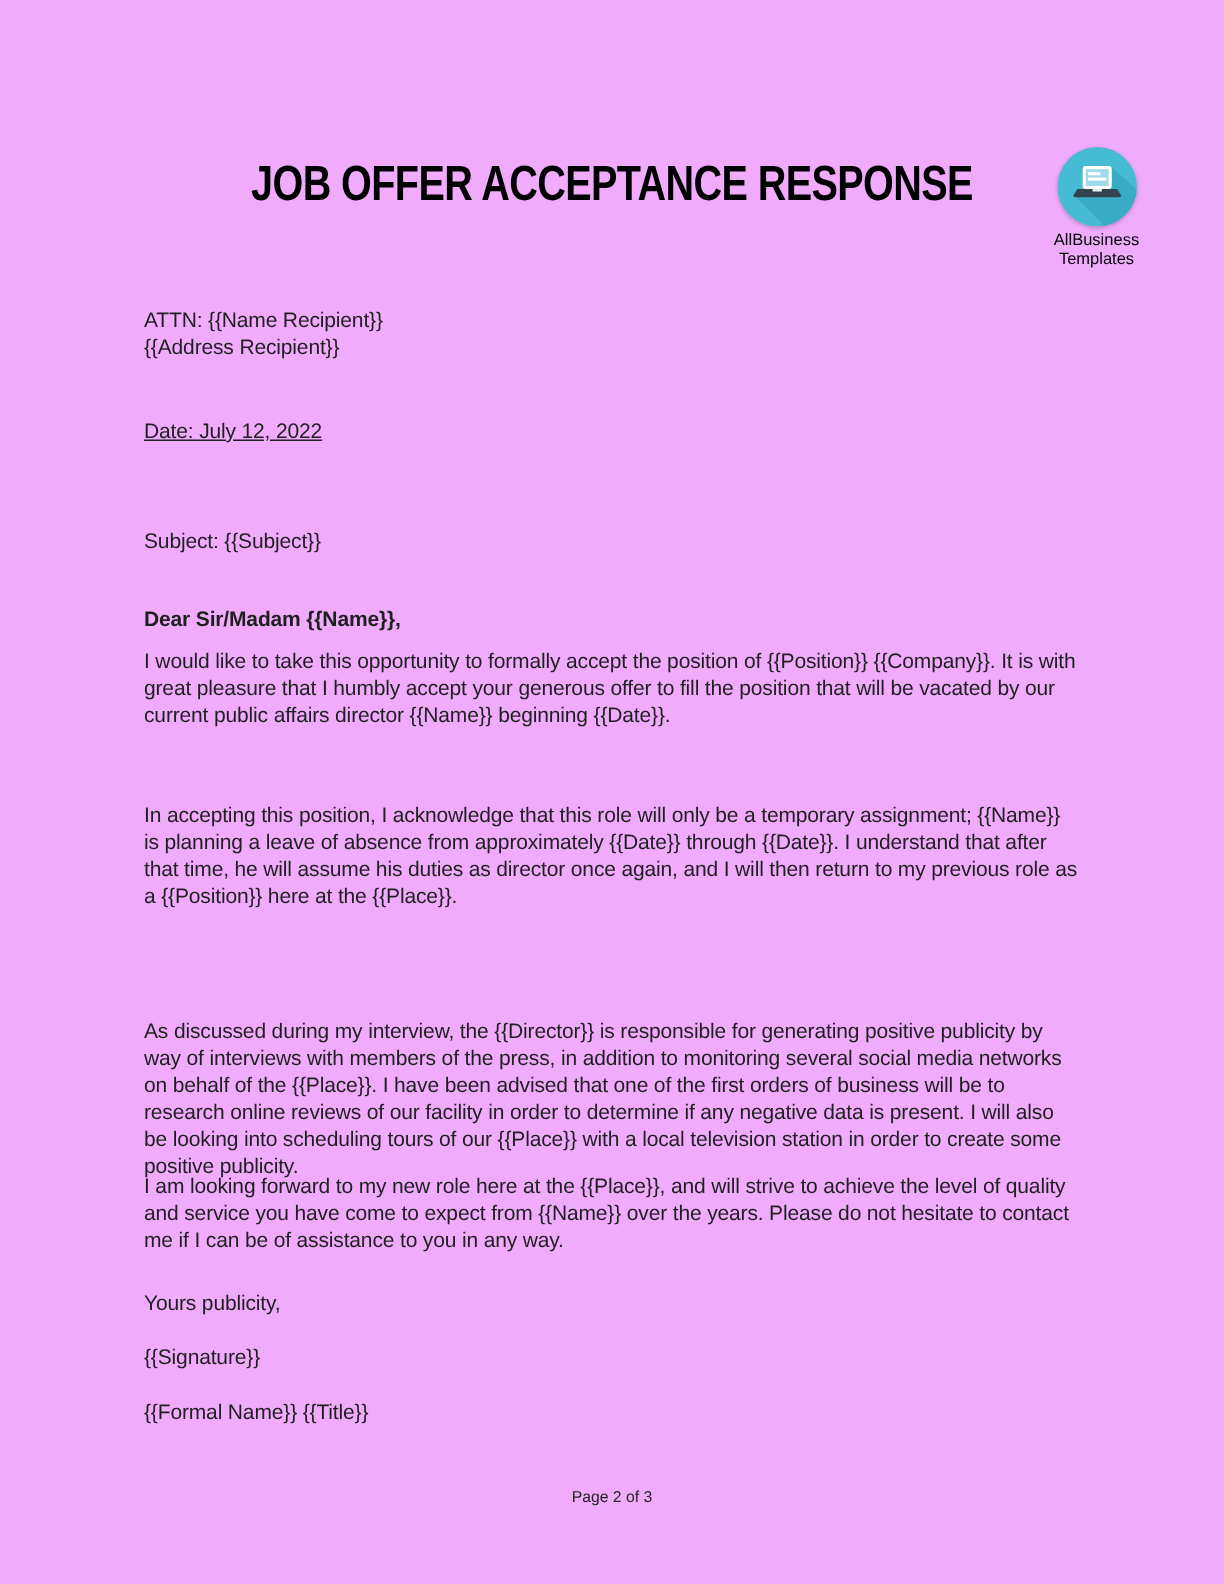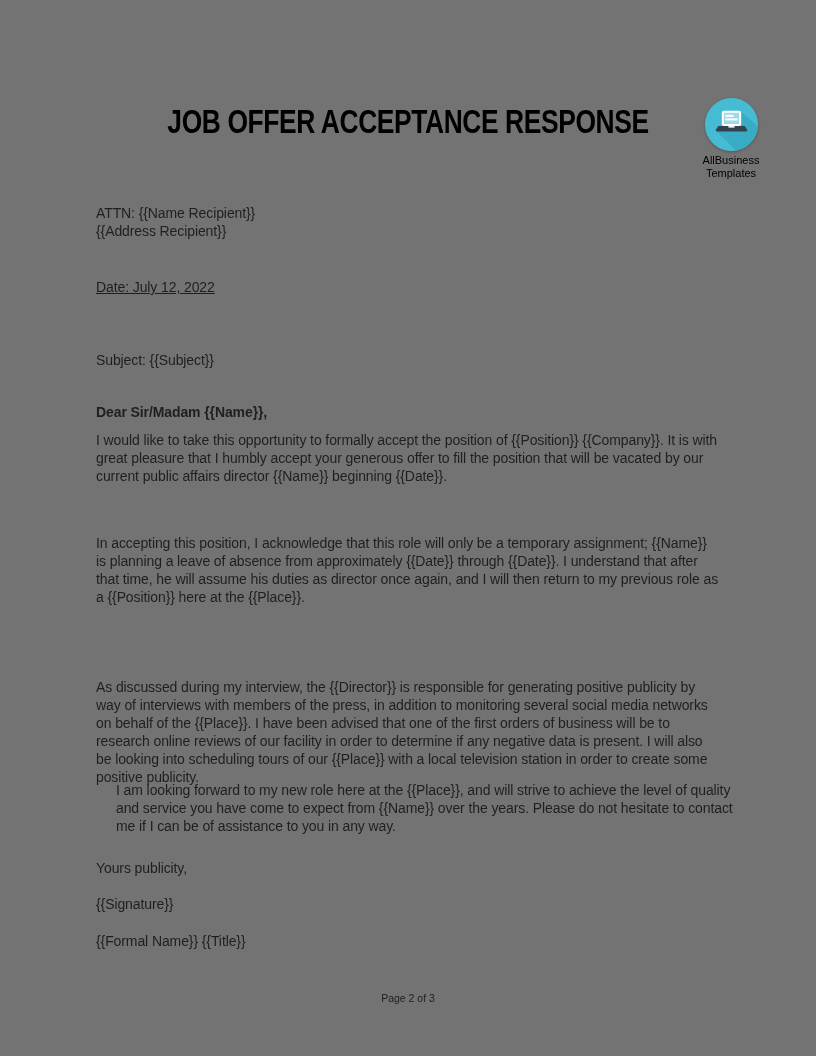--- a/index.html
+++ b/index.html
@@ -2,21 +2,21 @@
 <html><head>
 <meta charset="utf-8">
 <style>
   * { margin: 0; padding: 0; box-sizing: border-box; }
   html, body { background: #ffffff; }
   .page {
     position: relative;
     width: 816px;
     height: 1056px;
     margin: 0 auto;
-    background: #737373;
+    background: #f0abfc;
     font-family: "Liberation Sans", sans-serif;
     color: #1f1f1f;
     overflow: hidden;
   }
   
   .doc-title {
     position: absolute;
     top: 103px;
     left: 0;
     right: 0;
@@ -62,21 +62,21 @@
     letter-spacing: -0.1px;
     color: #1f1f1f;
   }
   .pos-attn      { top: 204px; }
   .pos-date      { top: 278px; text-decoration: underline; }
   .pos-subject   { top: 351px; }
   .pos-salute    { top: 403px; font-weight: bold; }
   .pos-p1        { top: 431px; }
   .pos-p2        { top: 534px; }
   .pos-p3        { top: 638px; margin-top: 40px; }
-  .pos-p4        { top: 781px; margin-left: 20px; }
+  .pos-p4        { top: 781px; }
   .pos-closing   { top: 859px; }
   .pos-signature { top: 895px; }
   .pos-signoff   { top: 932px; }
   
   .page-footer {
     position: absolute;
     top: 992px;
     left: 0;
     right: 0;
     text-align: center;

